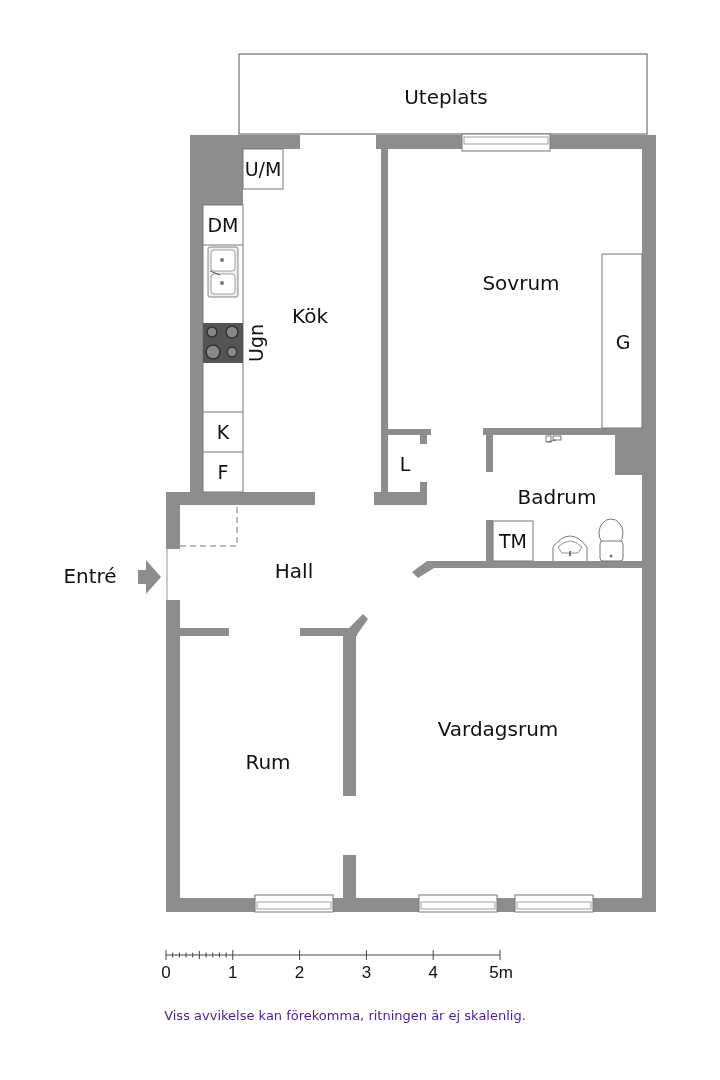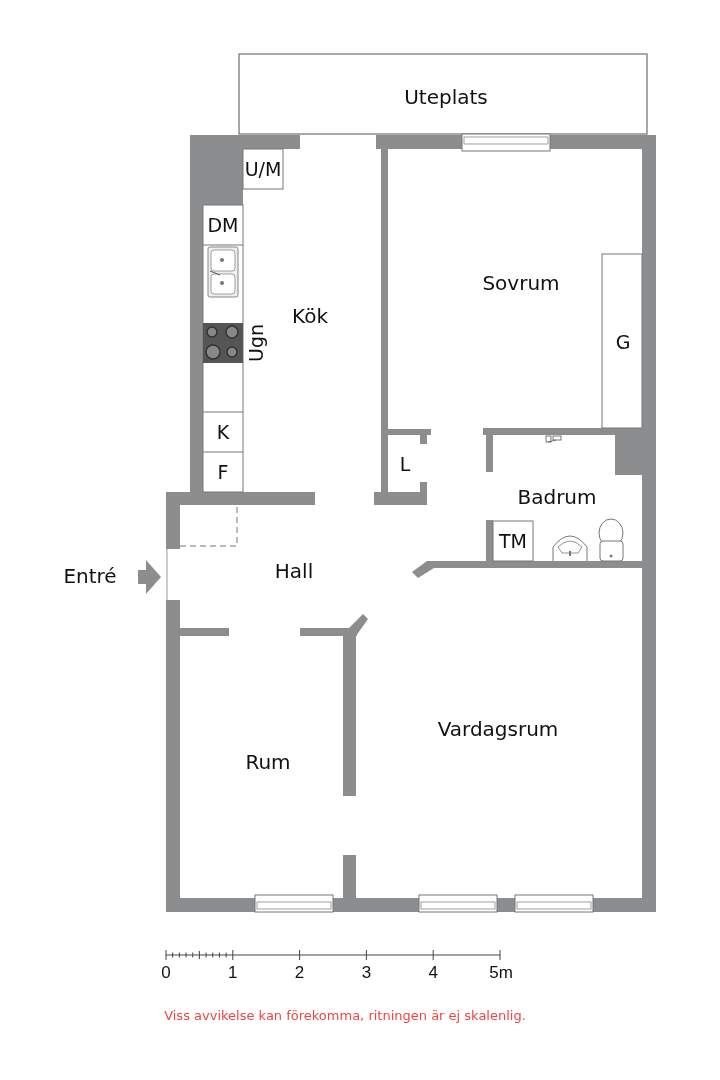--- a/index.html
+++ b/index.html
@@ -3,21 +3,21 @@
 <meta charset="utf-8">
 <style>
   html, body { margin:0; padding:0; background:#ffffff; }
   body { width:720px; height:1080px; position:relative; overflow:hidden; font-family:"DejaVu Sans", sans-serif; }
   svg { position:absolute; left:0; top:0; }
   .wall { fill:#8c8d8e; }
   .lbl { font-family:"DejaVu Sans", sans-serif; fill:#111; }
   .room { font-size:20px; }
   .fix { font-size:19px; }
   .scale { font-family:"Liberation Sans", sans-serif; font-size:17px; fill:#111; }
-  .disclaimer { position:absolute; left:0; width:690px; top:1008px; text-align:center; font-size:13px; color:#ef4444; font-family:"DejaVu Sans", sans-serif; }
+  .disclaimer { position:absolute; left:0; width:690px; top:1008px; text-align:center; font-size:13px; color:#4c1d95; font-family:"DejaVu Sans", sans-serif; }
 </style>
 </head>
 <body>
 
 <svg width="720" height="1080" viewBox="0 0 720 1080">
 
   <rect x="239" y="54" width="408" height="80" fill="none" stroke="#6f6f6f" stroke-width="1.2"></rect>
 
   <g>
 

